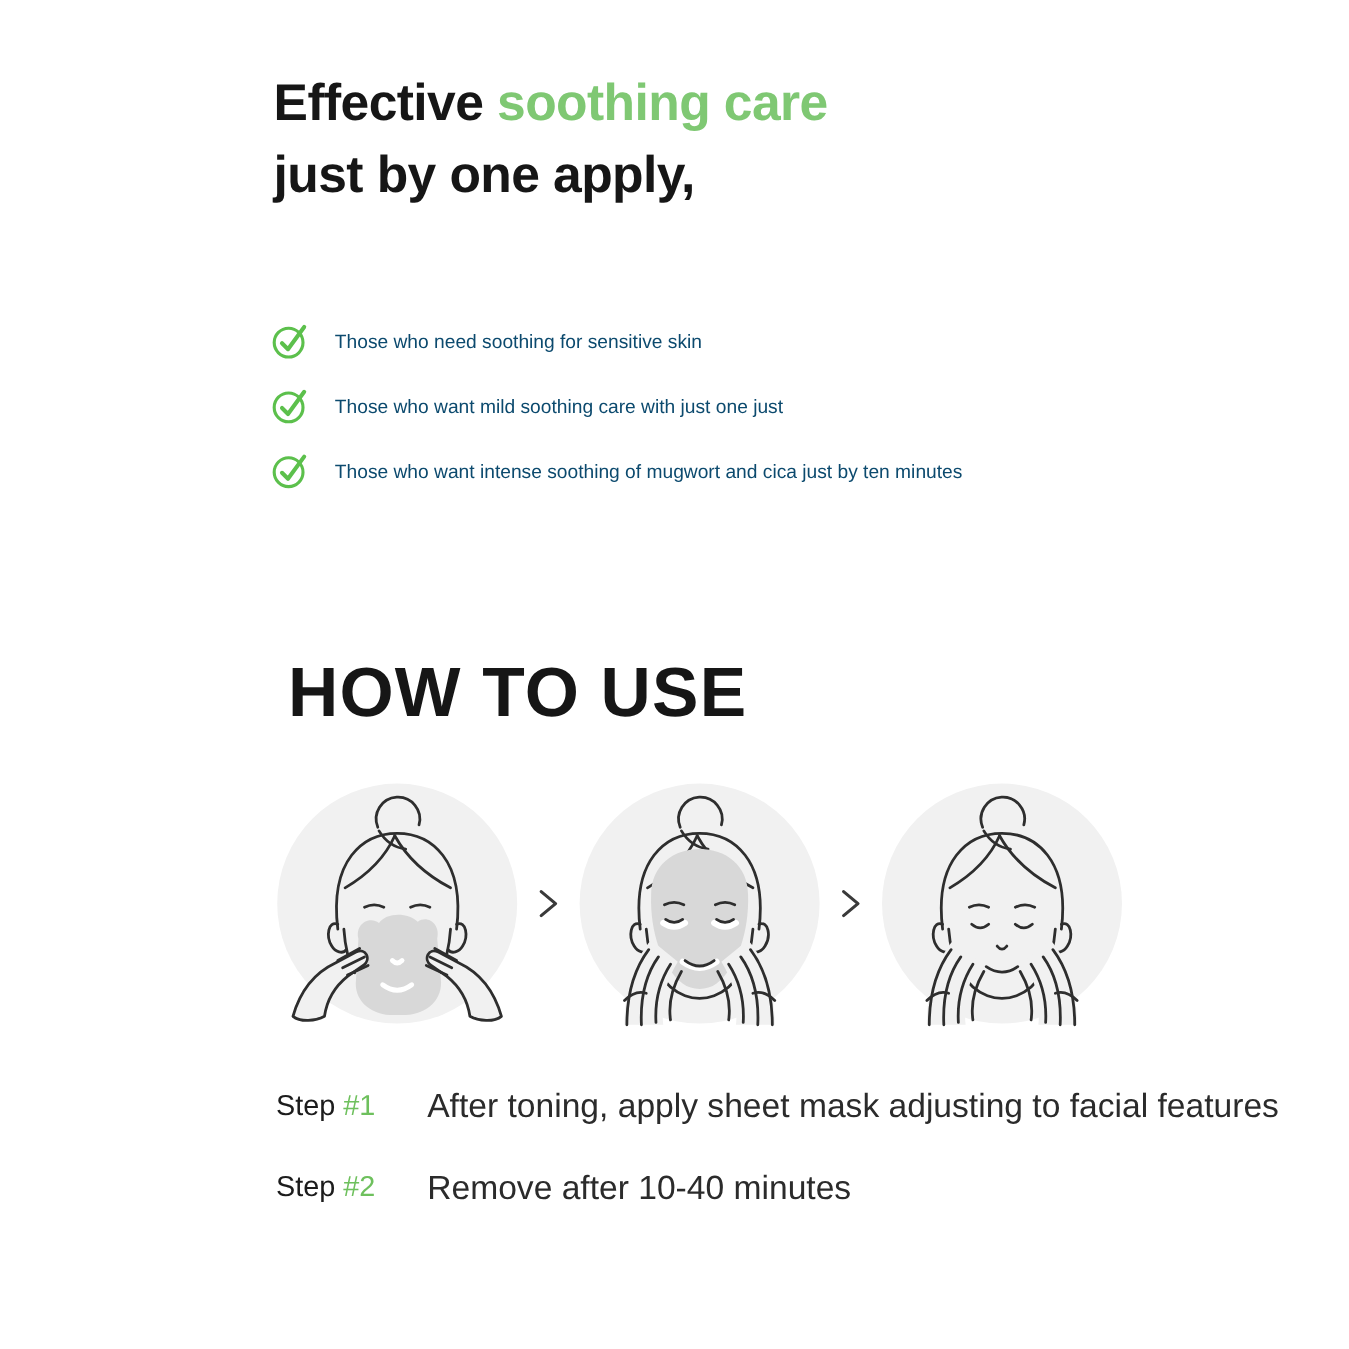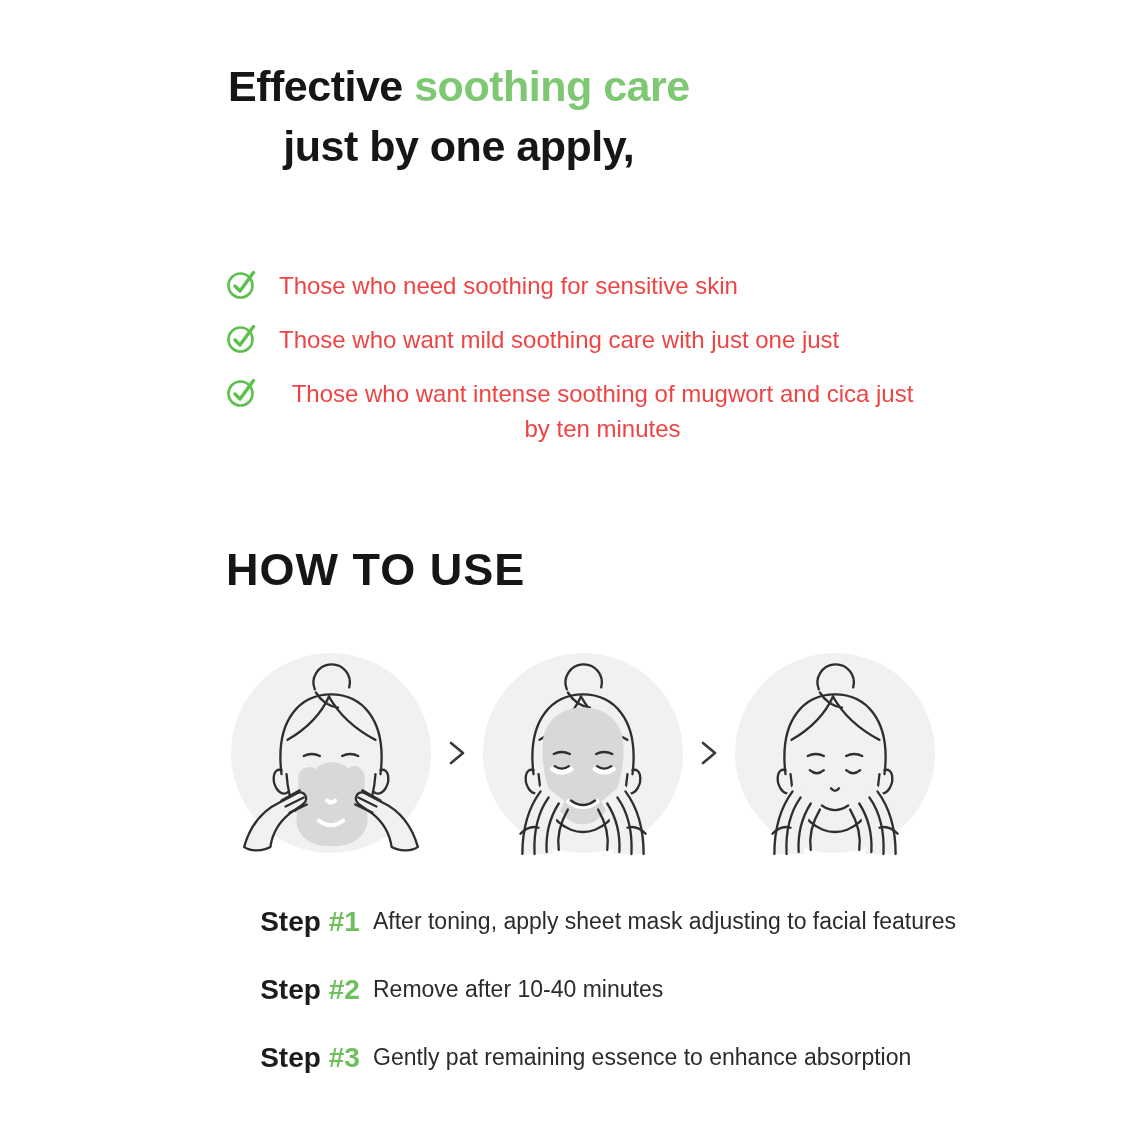--- a/index.html
+++ b/index.html
@@ -4,21 +4,20 @@
 <style>
   * { margin: 0; padding: 0; box-sizing: border-box; }
   html, body { background: #ffffff; }
   .page {
     position: relative;
     width: 1124px;
     height: 1124px;
     background: #ffffff;
     font-family: "Liberation Sans", sans-serif;
     overflow: hidden;
-    text-align: center;
   }
 
   
   .headline {
     position: absolute;
     left: 228px;
     top: 56px;
     font-size: 43px;
     font-weight: 700;
     line-height: 60px;
@@ -40,32 +39,32 @@
     margin-bottom: 19px;
   }
   .benefit-icon {
     flex: 0 0 auto;
     width: 32px;
     height: 34px;
     margin-top: -2px;
   }
   .benefit-text {
     margin-left: 21px;
-    font-size: 24px;
+    font-size: 16px;
     line-height: 35px;
-    color: #ef4444;
+    color: #0c4a6e;
     max-width: 650px;
   }
 
   
   .howto-title {
     position: absolute;
-    left: 226px;
+    left: 240px;
     top: 544px;
-    font-size: 45px;
+    font-size: 58px;
     font-weight: 700;
     letter-spacing: 1px;
     color: #161616;
   }
 
   .illustrations {
     position: absolute;
     left: 230px;
     top: 650px;
     display: flex;
@@ -88,30 +87,29 @@
     left: 230px;
     top: 906px;
   }
   .step-row {
     display: flex;
     align-items: flex-start;
     margin-bottom: 37px;
   }
   .step-label {
     flex: 0 0 126px;
-    font-size: 28px;
-    font-weight: 700;
+    font-size: 24px;
+    font-weight: 400;
     color: #1c1c1c;
     line-height: 31px;
     white-space: nowrap;
-    margin-left: 17px;
   }
   .step-label .num { color: #6ec05d; }
   .step-desc {
-    font-size: 23px;
+    font-size: 28px;
     line-height: 31px;
     color: #2b2b2b;
   }
 </style>
 </head>
 <body>
 
 <div class="page">
 
   <div class="headline">
@@ -279,19 +277,15 @@
 
   <div class="steps">
     <div class="step-row">
       <div class="step-label"><span>Step</span> <span class="num">#1</span></div>
       <div class="step-desc">After toning, apply sheet mask adjusting to facial features</div>
     </div>
     <div class="step-row">
       <div class="step-label"><span>Step</span> <span class="num">#2</span></div>
       <div class="step-desc">Remove after 10-40 minutes</div>
     </div>
-    <div class="step-row">
-      <div class="step-label"><span>Step</span> <span class="num">#3</span></div>
-      <div class="step-desc">Gently pat remaining essence to enhance absorption</div>
-    </div>
   </div>
 
 </div>
 
 </body></html>

